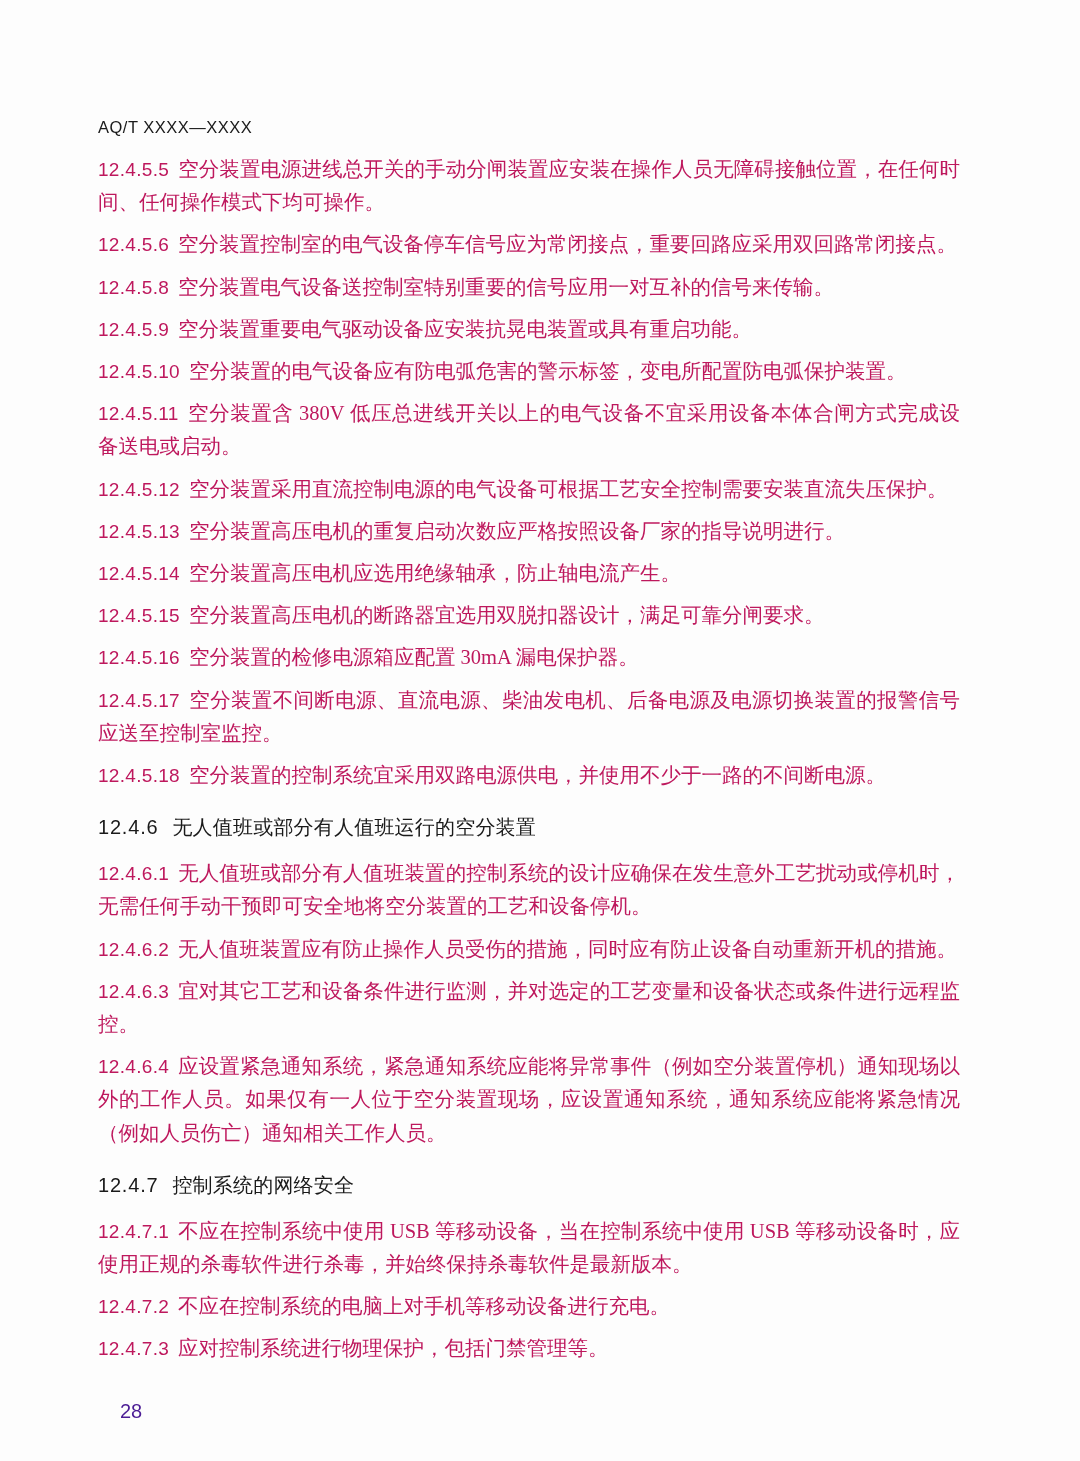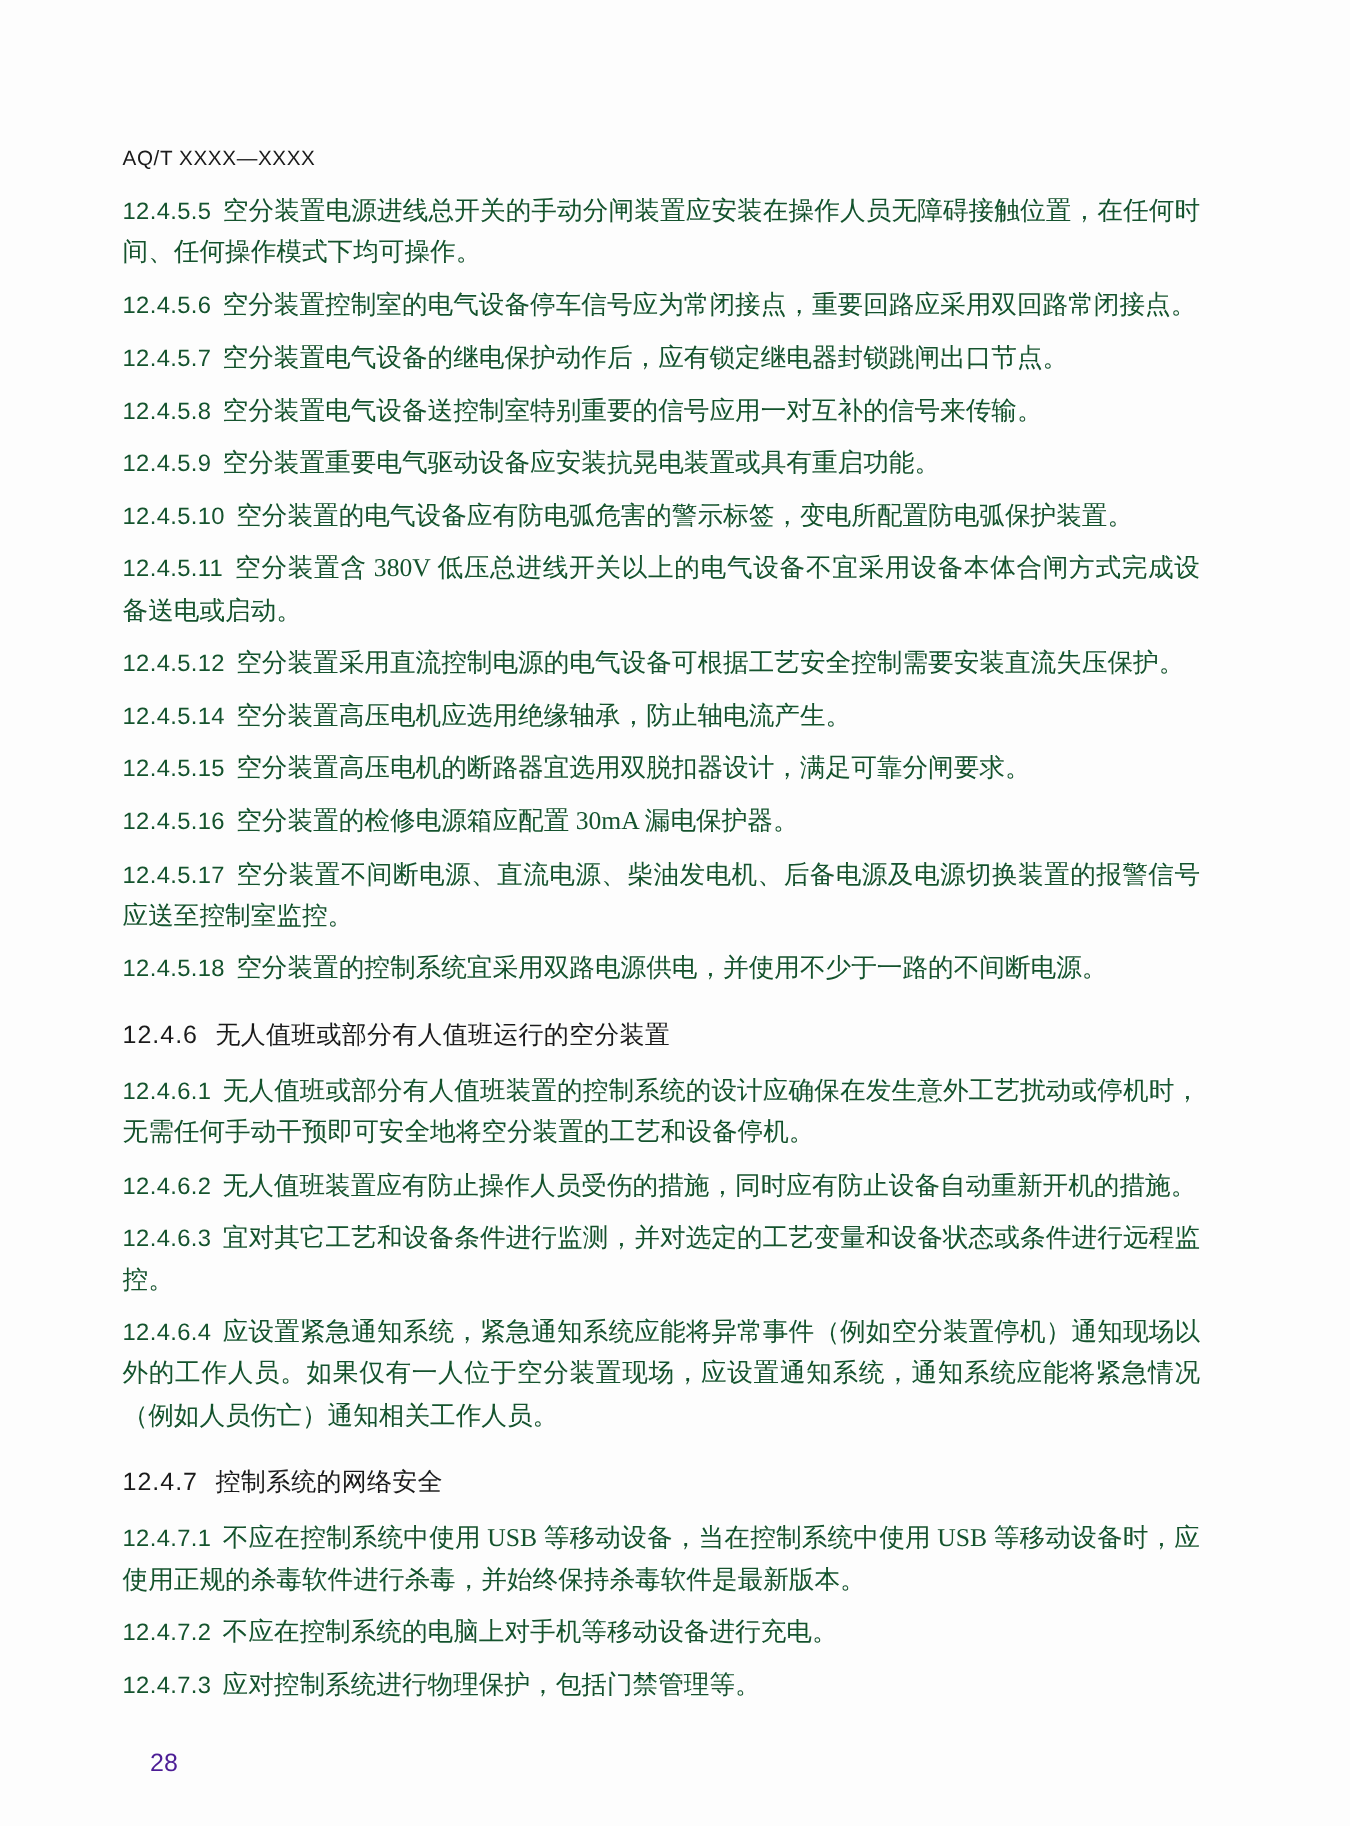--- a/index.html
+++ b/index.html
@@ -33,21 +33,21 @@
     font-size: 16.5px;
     letter-spacing: 0.5px;
     color: #1a1a1a;
     margin-bottom: 16px;
   }
   .para {
     font-size: 20.5px;
     line-height: 1.62;
     margin: 0 0 9px 0;
     text-align: justify;
-    color: #14532d;
+    color: #be185d;
   }
   .para .num {
     font-family: "Liberation Sans", "DejaVu Sans", sans-serif;
     font-size: 19px;
     letter-spacing: 0.3px;
   }
   .para .num + .txt {
     margin-left: 9px;
   }
   .cont-para {
@@ -80,26 +80,26 @@
 </style>
 </head>
 <body>
 
 <div class="page">
   <div class="content">
     <div class="header-code">AQ/T XXXX—XXXX</div>
     <div id="blocks">
         <div class="para"><span class="num">12.4.5.5</span><span class="txt">空分装置电源进线总开关的手动分闸装置应安装在操作人员无障碍接触位置，在任何时间、任何操作模式下均可操作。</span></div>
         <div class="para"><span class="num">12.4.5.6</span><span class="txt">空分装置控制室的电气设备停车信号应为常闭接点，重要回路应采用双回路常闭接点。</span></div>
-        <div class="para"><span class="num">12.4.5.7</span><span class="txt">空分装置电气设备的继电保护动作后，应有锁定继电器封锁跳闸出口节点。</span></div>
         <div class="para"><span class="num">12.4.5.8</span><span class="txt">空分装置电气设备送控制室特别重要的信号应用一对互补的信号来传输。</span></div>
         <div class="para"><span class="num">12.4.5.9</span><span class="txt">空分装置重要电气驱动设备应安装抗晃电装置或具有重启功能。</span></div>
         <div class="para"><span class="num">12.4.5.10</span><span class="txt">空分装置的电气设备应有防电弧危害的警示标签，变电所配置防电弧保护装置。</span></div>
         <div class="para"><span class="num">12.4.5.11</span><span class="txt">空分装置含 380V 低压总进线开关以上的电气设备不宜采用设备本体合闸方式完成设备送电或启动。</span></div>
         <div class="para"><span class="num">12.4.5.12</span><span class="txt">空分装置采用直流控制电源的电气设备可根据工艺安全控制需要安装直流失压保护。</span></div>
+        <div class="para"><span class="num">12.4.5.13</span><span class="txt">空分装置高压电机的重复启动次数应严格按照设备厂家的指导说明进行。</span></div>
         <div class="para"><span class="num">12.4.5.14</span><span class="txt">空分装置高压电机应选用绝缘轴承，防止轴电流产生。</span></div>
         <div class="para"><span class="num">12.4.5.15</span><span class="txt">空分装置高压电机的断路器宜选用双脱扣器设计，满足可靠分闸要求。</span></div>
         <div class="para"><span class="num">12.4.5.16</span><span class="txt">空分装置的检修电源箱应配置 30mA 漏电保护器。</span></div>
         <div class="para"><span class="num">12.4.5.17</span><span class="txt">空分装置不间断电源、直流电源、柴油发电机、后备电源及电源切换装置的报警信号应送至控制室监控。</span></div>
         <div class="para"><span class="num">12.4.5.18</span><span class="txt">空分装置的控制系统宜采用双路电源供电，并使用不少于一路的不间断电源。</span></div>
         <div class="section-head"><span class="num">12.4.6</span><span class="txt">无人值班或部分有人值班运行的空分装置</span></div>
         <div class="para"><span class="num">12.4.6.1</span><span class="txt">无人值班或部分有人值班装置的控制系统的设计应确保在发生意外工艺扰动或停机时，无需任何手动干预即可安全地将空分装置的工艺和设备停机。</span></div>
         <div class="para"><span class="num">12.4.6.2</span><span class="txt">无人值班装置应有防止操作人员受伤的措施，同时应有防止设备自动重新开机的措施。</span></div>
         <div class="para"><span class="num">12.4.6.3</span><span class="txt">宜对其它工艺和设备条件进行监测，并对选定的工艺变量和设备状态或条件进行远程监控。</span></div>
         <div class="para"><span class="num">12.4.6.4</span><span class="txt">应设置紧急通知系统，紧急通知系统应能将异常事件（例如空分装置停机）通知现场以外的工作人员。如果仅有一人位于空分装置现场，应设置通知系统，通知系统应能将紧急情况（例如人员伤亡）通知相关工作人员。</span></div>

